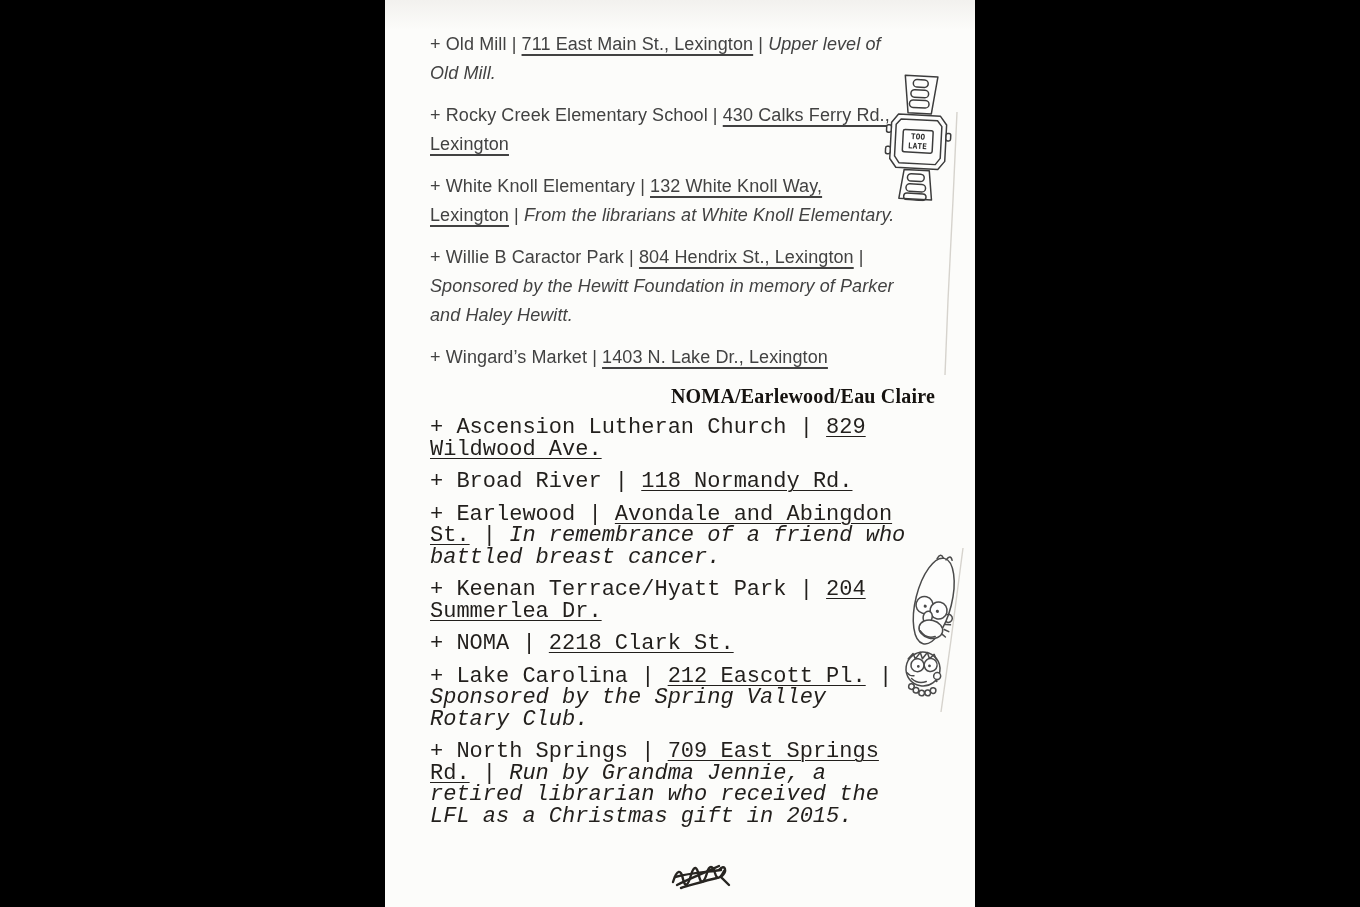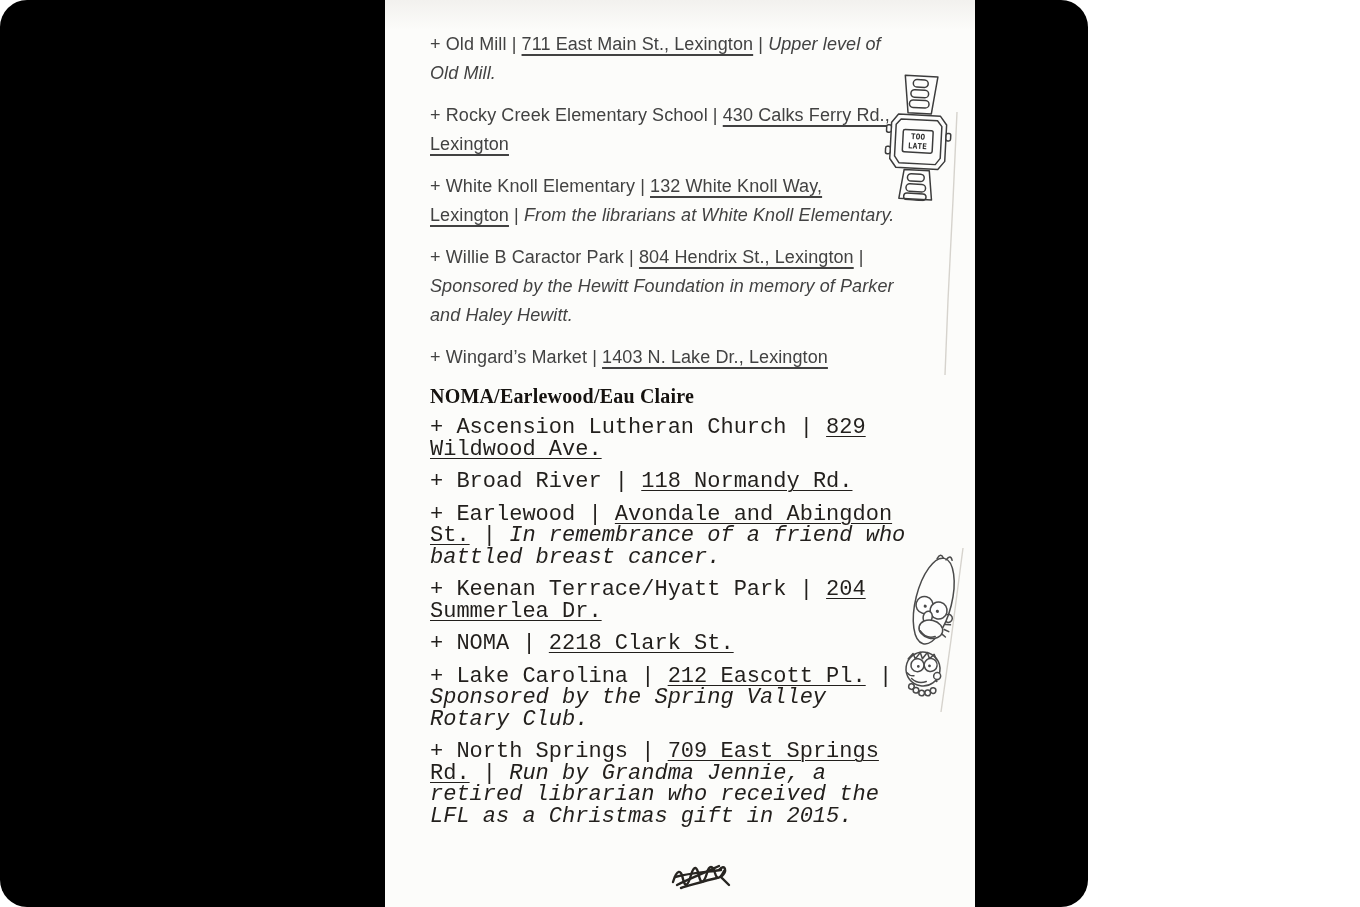--- a/index.html
+++ b/index.html
@@ -1,26 +1,26 @@
 <!DOCTYPE html>
 <html><head>
 <meta charset="utf-8">
 <style>
   html,body{margin:0;padding:0;}
-  .stage{position:relative;width:1088px;height:907px;background:#000000;overflow:hidden;border-radius:27px;}
+  .stage{position:relative;width:1360px;height:907px;background:#000000;overflow:hidden;}
   .page{position:absolute;left:385px;top:0;width:590px;height:907px;
         background:linear-gradient(180deg,#f2f1ee 0,#fcfcfa 30px);}
   .content{position:absolute;left:45px;top:30px;width:505px;}
   .entry{margin:0 0 13px 0;}
   .entry.style-sans{font-family:"Liberation Sans",sans-serif;font-size:18px;line-height:29px;
         color:#424242;max-width:468px;letter-spacing:.1px;}
   .entry.style-serif{font-family:Liberation Mono, monospace;font-size:22px;line-height:21.5px;
         color:#221f1c;max-width:487px;margin-bottom:11px;}
   .section-header{font-family:"Liberation Serif",serif;font-weight:bold;font-size:20px;
-        color:#15120f;margin:8px 0 9px 0;letter-spacing:.2px;}
+        color:#15120f;margin:8px 0 9px 0;letter-spacing:.2px;text-align:right;}
   .address{text-decoration:underline;text-decoration-thickness:1.4px;text-underline-offset:3px;}
   .entry.style-sans .address{text-underline-offset:4px;text-decoration-thickness:1.6px;}
   .entry.style-serif .address{font-variant-numeric:oldstyle-nums;}
   .note{font-style:italic;}
   .doodle{position:absolute;pointer-events:none;}
   .crease-overlay{position:absolute;left:0;top:0;width:590px;height:907px;pointer-events:none;}
   svg text.watch-face-text{font-family:"DejaVu Sans Mono",monospace;font-weight:bold;font-size:8.5px;fill:#2e2e2e;}
 </style>
 </head>
 <body>

